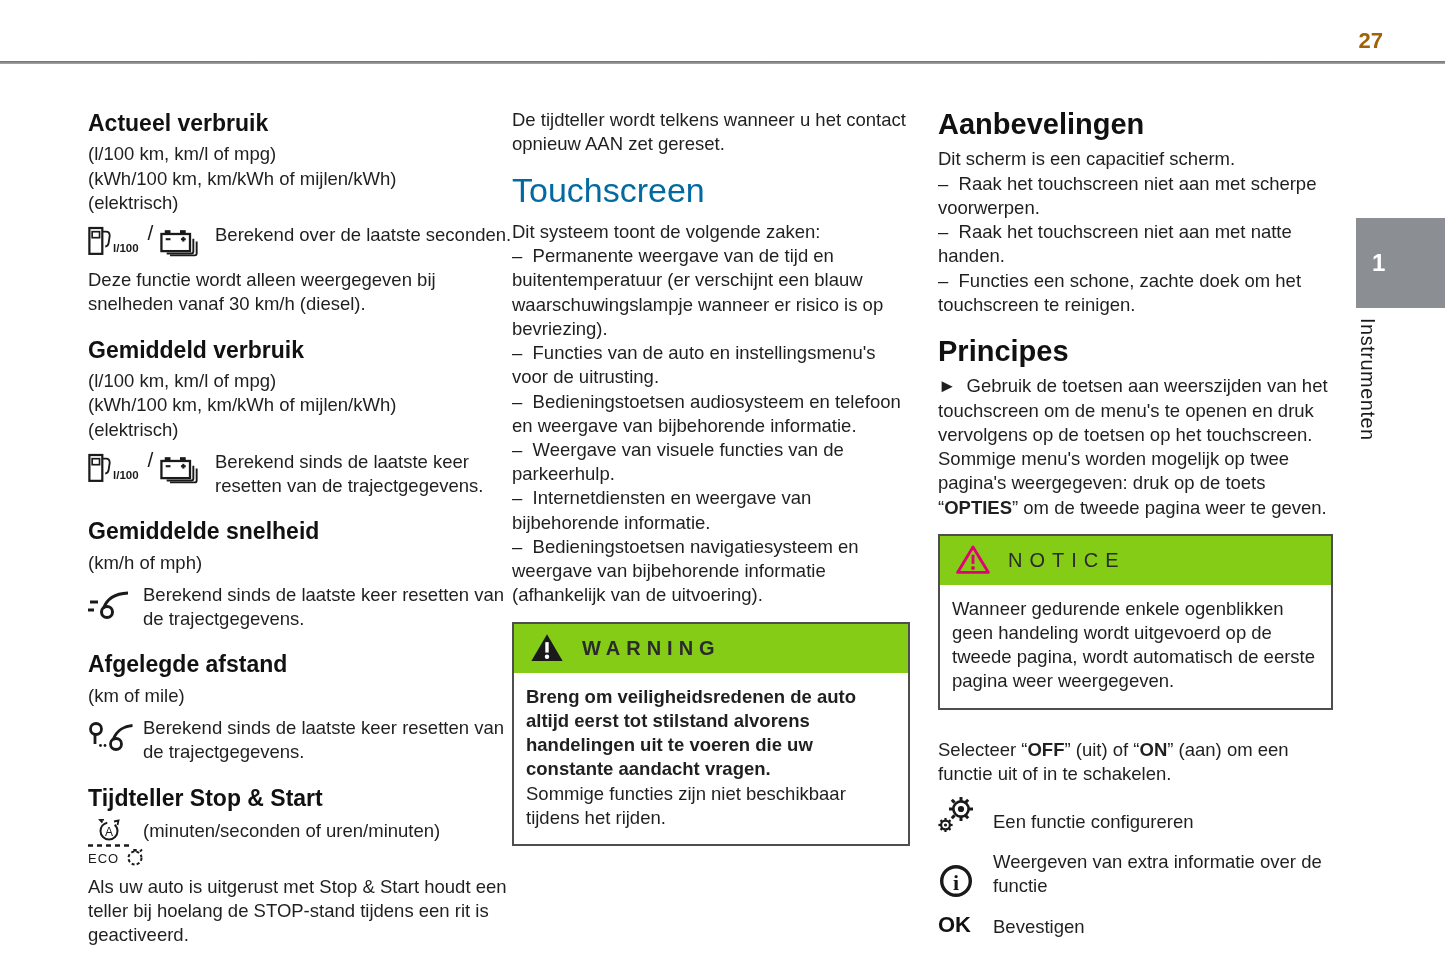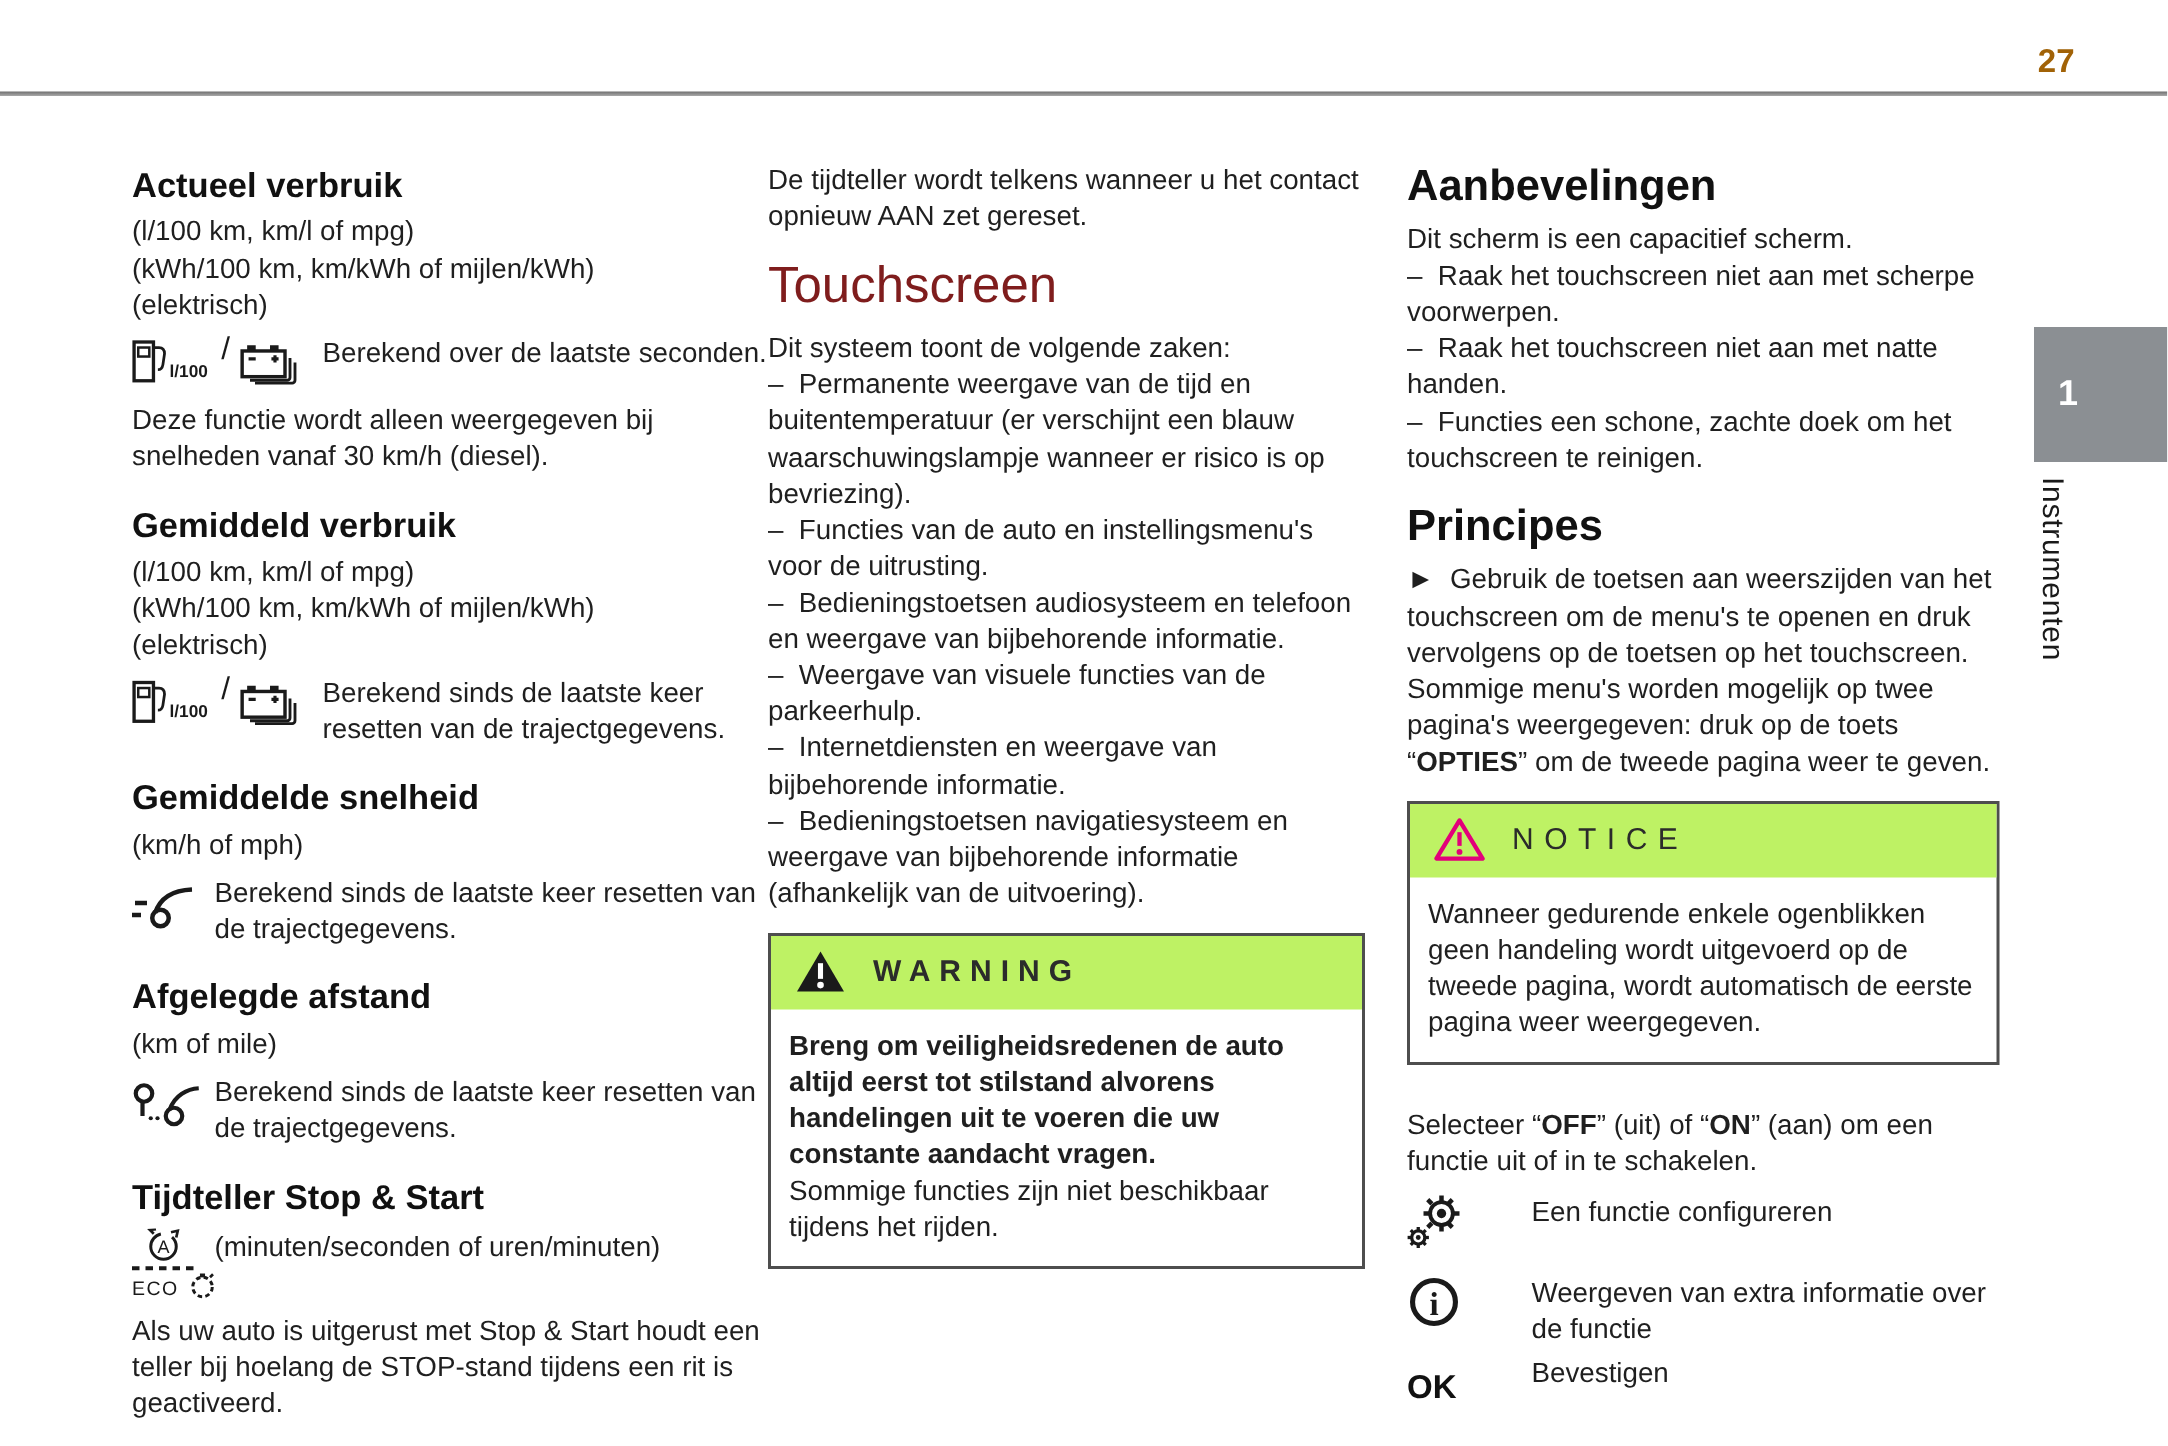--- a/index.html
+++ b/index.html
@@ -15,44 +15,44 @@
     position:absolute; top:61px; left:0; width:1445px; height:3px;
     background:linear-gradient(#6f6f6f,#a9a9a9);
   }
   .col { position:absolute; top:108px; font-size:18.5px; line-height:1.31; }
   .col-1 { left:88px;  width:424px; }
   .col-2 { left:512px; width:398px; }
   .col-3 { left:938px; width:395px; }
 
   h3.sub-head { font-size:23px; font-weight:bold; color:#111; margin:20px 0 6px; line-height:1.15; }
   .col-1 h3.sub-head:first-child { margin-top:2px; }
-  h2.big-head-gray { font-size:34px; font-weight:normal; color:#7f1d1d; margin:16px 0 10px; line-height:1.1; }
+  h2.big-head-gray { font-size:34px; font-weight:normal; color:#0369a1; margin:16px 0 10px; line-height:1.1; }
   h2.big-head { font-size:29px; font-weight:bold; color:#111; margin:0 0 6px; line-height:1.15; }
   h2.big-head.later { margin-top:18px; }
   p { margin:0; }
   .keepws { white-space:pre-wrap; }
   .b { font-weight:bold; }
 
   .icon-row { display:flex; align-items:flex-start; margin:8px 0 8px; }
   .icon-cell { flex:0 0 auto; display:flex; align-items:flex-start; color:#1a1a1a; }
   .icon-cell.wide { width:127px; }
   .icon-cell.narrow { width:55px; }
   .caption { flex:1; }
   .pump-sub { font-size:11.5px; font-weight:bold; margin:18px 0 0 1px; letter-spacing:0; }
   .slash { font-size:21px; margin:0 7px 0 9px; position:relative; top:-4px; }
   svg.ic { display:block; }
   .note { margin-top:2px; }
 
   .alert-box { border:2px solid #4e4e4e; background:#fff; margin-top:14px; }
-  .alert-head { background:#bef264; height:49px; display:flex; align-items:center; padding:0 16px; gap:18px; }
+  .alert-head { background:#84cc16; height:49px; display:flex; align-items:center; padding:0 16px; gap:18px; }
   .alert-label { font-size:20px; letter-spacing:6px; color:#2b2b2b; font-weight:bold; }
   .alert-label.thin { font-weight:normal; letter-spacing:7px; }
   .alert-body { padding:12px 12px 14px; }
 
-  .legend-row { display:flex; align-items:flex-start; margin-top:10px;gap:28px; }
+  .legend-row { display:flex; align-items:flex-end; margin-top:10px; }
   .legend-icon { flex:0 0 55px; display:flex; }
   .legend-label { flex:1; }
   .ok-text { font-size:22px; font-weight:bold; color:#111; margin-top:8px; }
 
   .side-tab {
     position:absolute; left:1356px; top:218px; width:89px; height:90px;
     background:#8b8f93; color:#ffffff; display:flex; align-items:center;
     padding-left:16px; font-size:24px; font-weight:bold;
   }
   .side-chapter {

